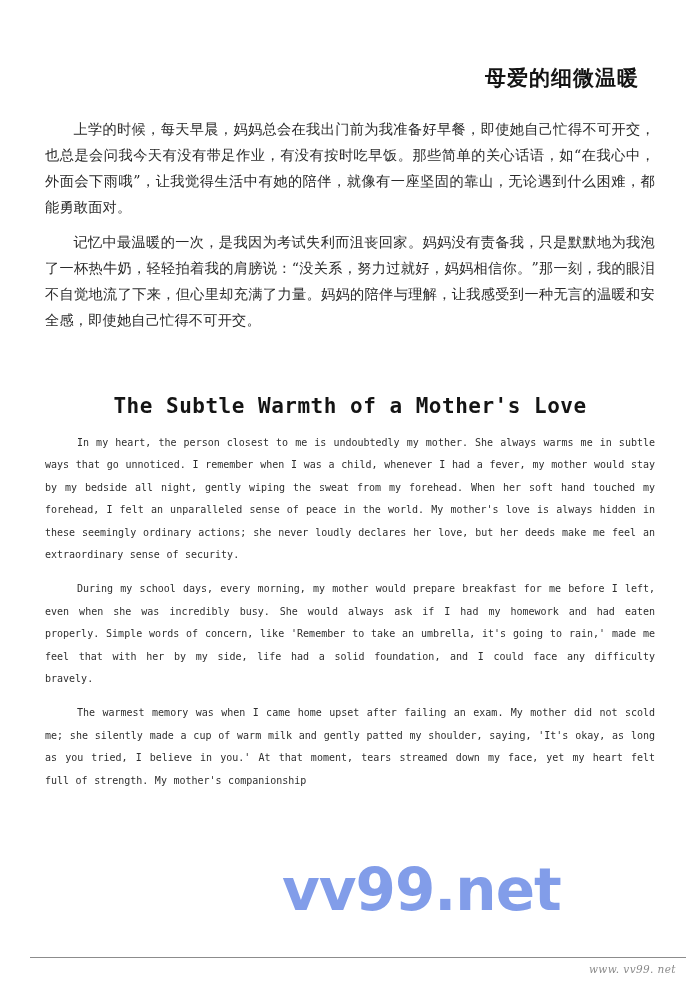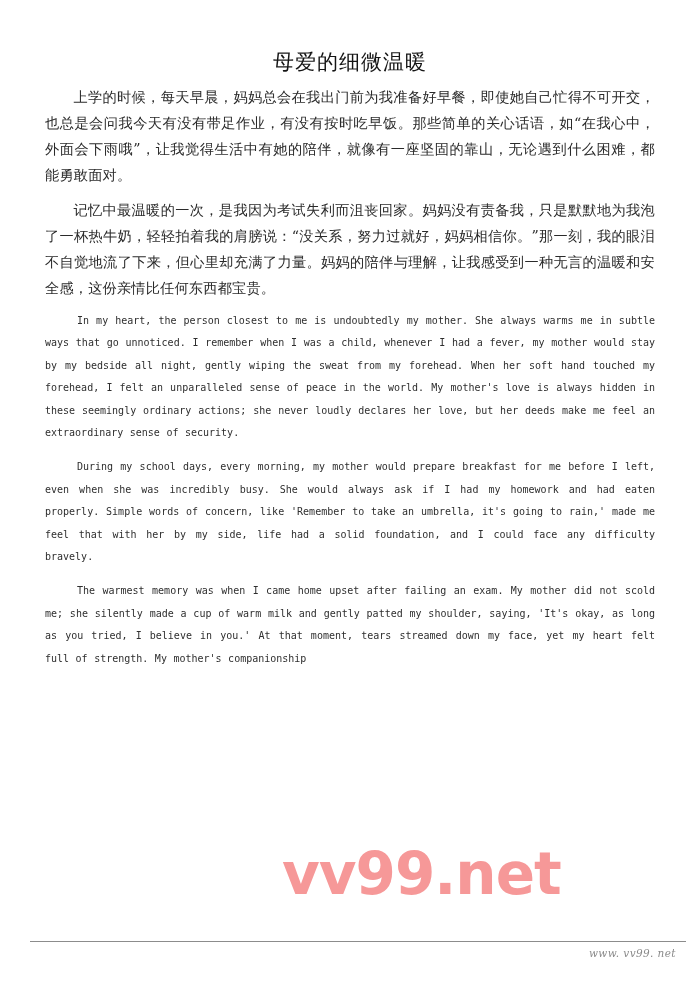--- a/index.html
+++ b/index.html
@@ -29,42 +29,42 @@
   .watermark {
     position: absolute;
     left: 282px;
     top: 838px;
     width: 390px;
     height: 72px;
     font-family: "DejaVu Sans", "Liberation Sans", sans-serif;
     font-weight: bold;
     font-size: 58px;
     letter-spacing: -1px;
-    color: #ef4444;
+    color: #1d4ed8;
     opacity: 0.55;
     line-height: 72px;
     white-space: nowrap;
     pointer-events: none;
     z-index: 0;
   }
 
   .content {
     position: relative;
     z-index: 2;
     padding: 0 45px;
   }
 
   
   .cn-title {
-    text-align: center;
+    text-align: right;
     font-family: "DejaVu Serif", "Liberation Serif", serif;
-    font-weight: normal;
+    font-weight: bold;
     font-size: 21px;
     letter-spacing: 1px;
-    margin: 0;
+    margin: 16px;
     padding-top: 48px;
     padding-bottom: 8px;
     color: #141414;
   }
 
   .cn-para {
     font-family: "DejaVu Serif", "Liberation Serif", serif;
     font-size: 14.2px;
     line-height: 26px;
     text-align: justify;
@@ -136,23 +136,24 @@
 
   <div class="watermark">vv99.net</div>
 
   <div class="content">
 
     <h1 class="cn-title">母爱的细微温暖</h1>
 
 
     <p class="cn-para">上学的时候，每天早晨，妈妈总会在我出门前为我准备好早餐，即使她自己忙得不可开交，也总是会问我今天有没有带足作业，有没有按时吃早饭。那些简单的关心话语，如“在我心中，外面会下雨哦”，让我觉得生活中有她的陪伴，就像有一座坚固的靠山，无论遇到什么困难，都能勇敢面对。</p>
 
-    <p class="cn-para">记忆中最温暖的一次，是我因为考试失利而沮丧回家。妈妈没有责备我，只是默默地为我泡了一杯热牛奶，轻轻拍着我的肩膀说：“没关系，努力过就好，妈妈相信你。”那一刻，我的眼泪不自觉地流了下来，但心里却充满了力量。妈妈的陪伴与理解，让我感受到一种无言的温暖和安全感，这份亲情比任何东西都宝贵。</p>
+    <p class="cn-para">记忆中最温暖的一次，是我因为考试失利而沮丧回家。妈妈没有责备我，只是默默地为我泡了一杯热牛奶，轻轻拍着我的肩膀说：“没关系，努力过就好，妈妈相信你。”那一刻，我的眼泪不自觉地流了下来，但心里却充满了力量。妈妈的陪伴与理解，让我感受到一种无言的温暖和安全感，即使她自己忙得不可开交。</p>
 
 
+    <h2 class="en-title">The Subtle Warmth of a Mother's Love</h2>
 
     <p class="en-para">In my heart, the person closest to me is undoubtedly my mother. She always warms me in subtle ways that go unnoticed. I remember when I was a child, whenever I had a fever, my mother would stay by my bedside all night, gently wiping the sweat from my forehead. When her soft hand touched my forehead, I felt an unparalleled sense of peace in the world. My mother's love is always hidden in these seemingly ordinary actions; she never loudly declares her love, but her deeds make me feel an extraordinary sense of security.</p>
 
     <p class="en-para">During my school days, every morning, my mother would prepare breakfast for me before I left, even when she was incredibly busy. She would always ask if I had my homework and had eaten properly. Simple words of concern, like 'Remember to take an umbrella, it's going to rain,' made me feel that with her by my side, life had a solid foundation, and I could face any difficulty bravely.</p>
 
     <p class="en-para">The warmest memory was when I came home upset after failing an exam. My mother did not scold me; she silently made a cup of warm milk and gently patted my shoulder, saying, 'It's okay, as long as you tried, I believe in you.' At that moment, tears streamed down my face, yet my heart felt full of strength. My mother's companionship</p>
 
   </div>
 
   <div class="footer">

